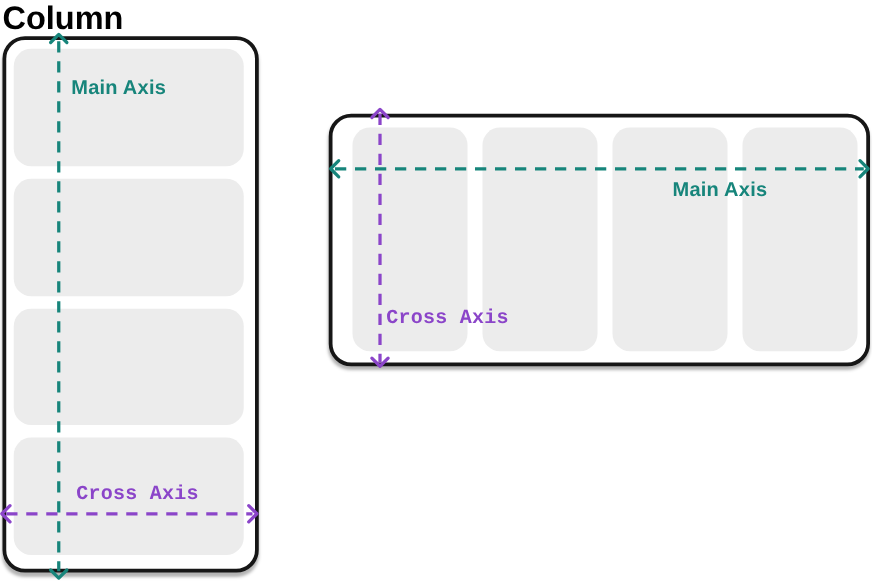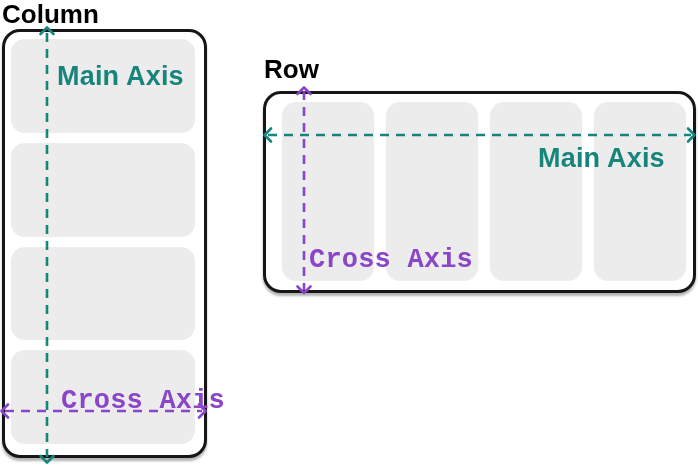--- a/index.html
+++ b/index.html
@@ -32,21 +32,21 @@
   }
   .overlay{
     position:absolute;left:0;top:0;width:698px;height:466px;
     pointer-events:none;z-index:5;
   }
   .overlay line{stroke-width:2.6;stroke-dasharray:9 7;fill:none;}
   .overlay path{stroke-width:2.6;fill:none;stroke-linecap:round;stroke-linejoin:round;}
   .teal-stroke{stroke:var(--teal,#17857B);}
   .purple-stroke{stroke:var(--purple,#8B45C9);}
   .axis-label{
-    position:absolute;z-index:6;font-size:27px;font-weight:700;
+    position:absolute;z-index:6;font-size:16px;font-weight:700;
     line-height:1.1;white-space:nowrap;letter-spacing:0.2px;
   }
   .teal-text{color:var(--teal,#17857B);}
   .purple-text{color:var(--purple,#8B45C9);font-family:Liberation Mono, monospace;}
   .lbl-col-main{left:57px;top:62px;}
   .lbl-col-cross{left:61px;top:387px;}
   .lbl-row-main{left:538px;top:144px;}
   .lbl-row-cross{left:309px;top:246px;}
 </style>
 </head>
@@ -56,21 +56,20 @@
 
   <div class="panel-title col-title">Column</div>
 
   <div class="frame column-frame">
     <div class="box"></div>
   <div class="box"></div>
       <div class="box"></div>
       <div class="box"></div>
     </div>
 
-  <div class="panel-title row-title">Row</div>
 
   <div class="frame row-frame">
     <div class="box"></div>
   <div class="box"></div>
       <div class="box"></div>
       <div class="box"></div>
     </div>
 
   <svg class="overlay" viewBox="0 0 698 466">
 

